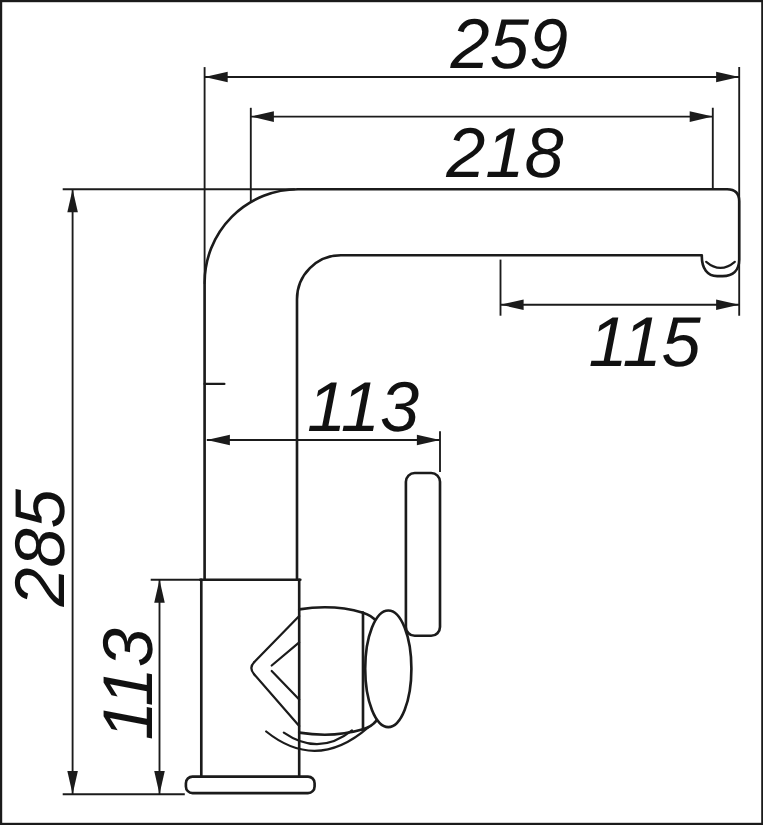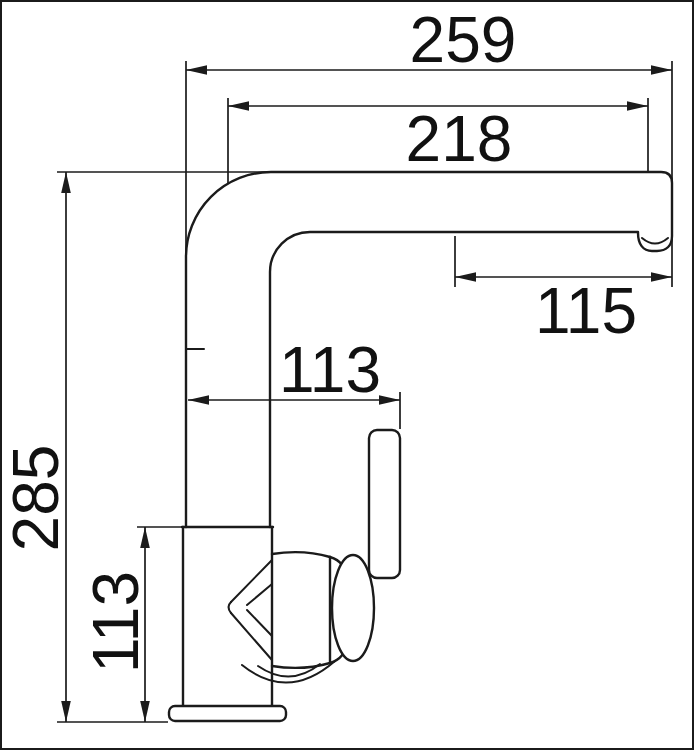--- a/index.html
+++ b/index.html
@@ -7,20 +7,21 @@
     padding: 0;
     background: #ffffff;
     font-family: "Liberation Sans", sans-serif;
   }
   #stage {
     position: relative;
     width: 694px;
     height: 750px;
     background: #ffffff;
     overflow: hidden;
+    font-style: italic;
   }
   svg { display: block; }
   .outline {
     fill: none;
     stroke: #1b1b1b;
     stroke-width: 2.4;
     stroke-linecap: round;
     stroke-linejoin: round;
   }
   .outline-fill {

